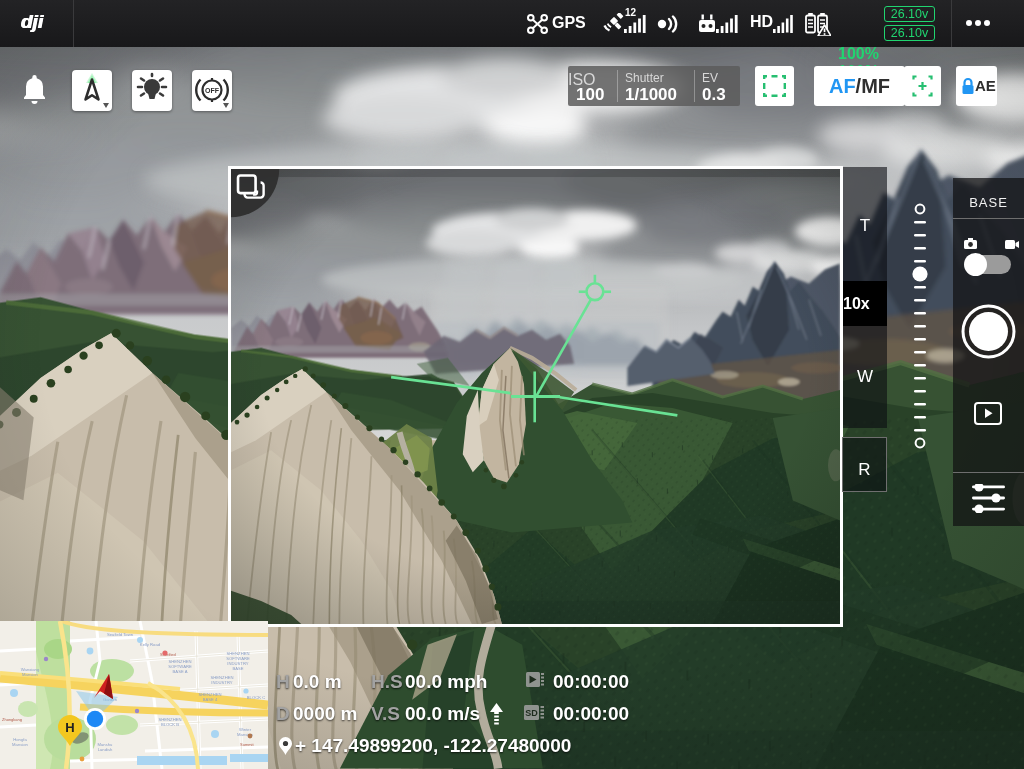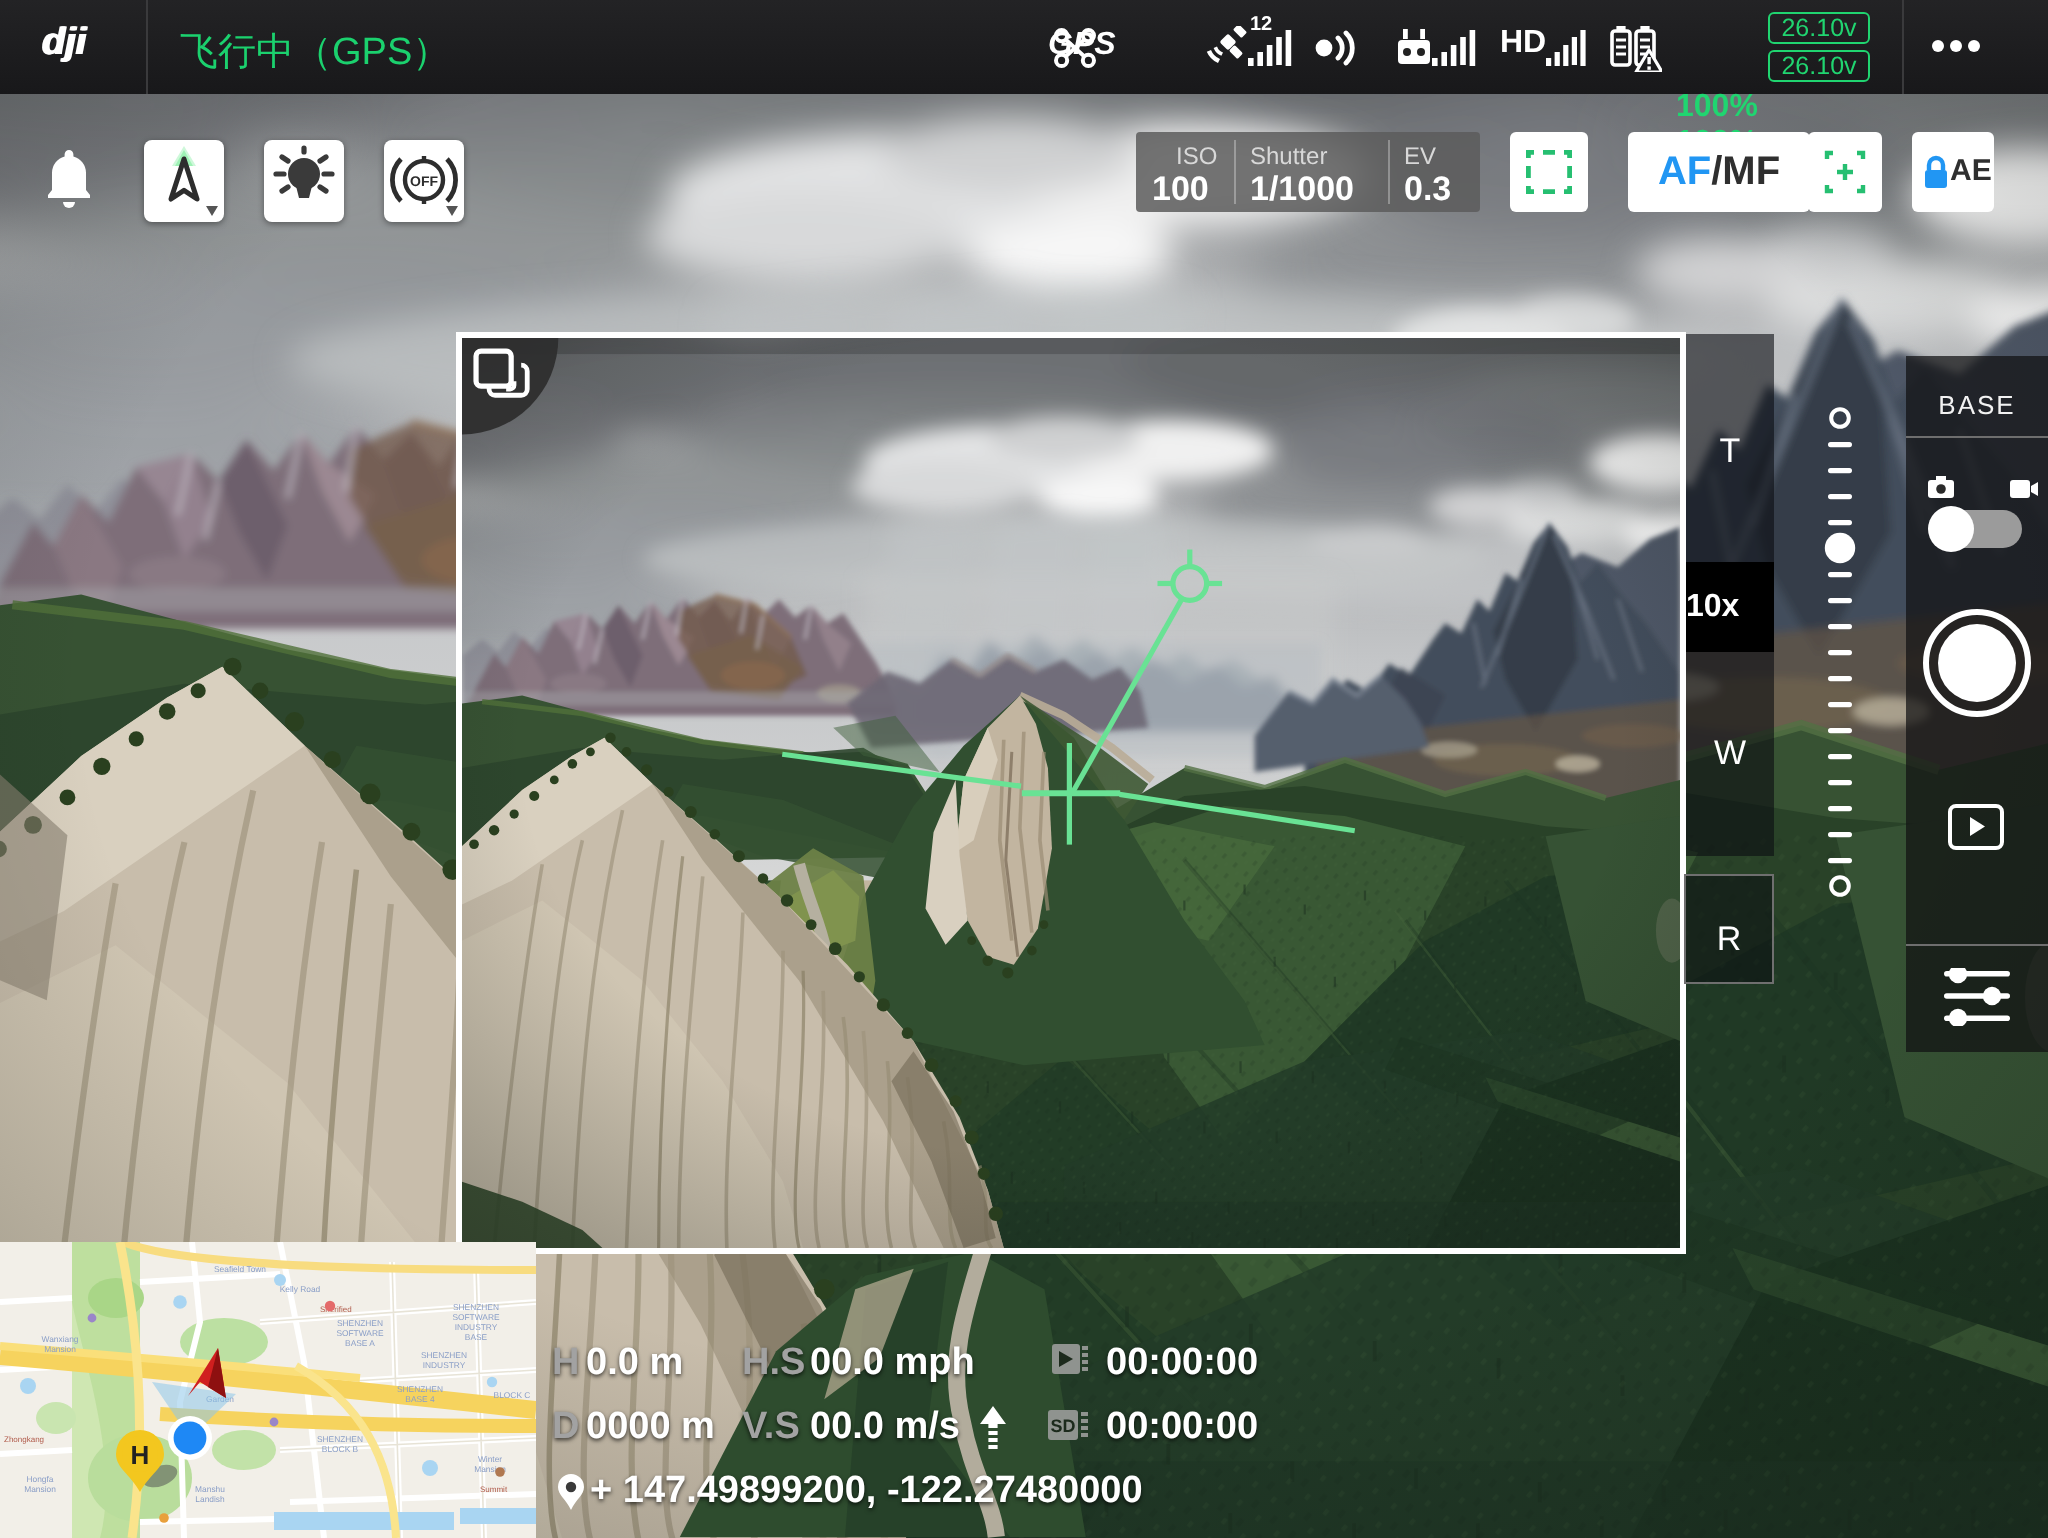--- a/index.html
+++ b/index.html
@@ -259,32 +259,31 @@
       <path d="M29.5,13.5 a3,3 0 0 1 3,3 v9 a3,3 0 0 1 -3,3 h-13 a3,3 0 0 1 -3,-3 v-1.5" stroke-width="2.4"></path>
       <path d="M26,21.5 v2 a2,2 0 0 1 -2,2 h-2" stroke-width="2.2"></path>
     </g>
   </svg>
 </div>
 
 <div class="abs" style="left:0;top:0;width:1024px;height:47px;background:linear-gradient(#232325,#18181a);">
   <div class="abs" style="left:73px;top:0;width:1px;height:47px;background:#3a3a3c"></div>
   <div class="abs" style="left:951px;top:0;width:1px;height:47px;background:#3a3a3c"></div>
   <div class="abs" style="left:21px;top:11px;color:#fff;font-size:19px;font-weight:bold;font-style:italic;text-shadow:0.5px 0 #fff,-0.5px 0 #fff;">dji</div>
-  <div class="abs" style="left:90px;top:13px;color:#1bd16e;font-size:19px;">飞行中（GPS）</div>
 
   <svg class="abs" style="left:527px;top:14px" width="21" height="20" viewBox="0 0 21 20">
     <g stroke="#fff" stroke-width="2" fill="none">
       <circle cx="3.8" cy="3.8" r="2.8"></circle>
         <circle cx="17.2" cy="3.8" r="2.8"></circle>
         <circle cx="3.8" cy="16.2" r="2.8"></circle>
         <circle cx="17.2" cy="16.2" r="2.8"></circle>
       <path d="M5.8,5.8 L15.2,14.2 M15.2,5.8 L5.8,14.2"></path>
     </g>
   </svg>
-  <div class="abs" style="left:524px;top:14px;color:#fff;font-size:16px;font-weight:bold;font-style:italic;">GPS</div>
+  <div class="abs" style="left:552px;top:14px;color:#fff;font-size:16px;font-weight:bold;">GPS</div>
 
   <svg class="abs" style="left:602px;top:13px" width="22" height="22" viewBox="0 0 22 22">
     <g fill="#fff">
       <rect x="9" y="5" width="6" height="6" rx="1" transform="rotate(45 12 8)"></rect>
       <rect x="15" y="0.5" width="6" height="4" rx="0.8" transform="rotate(45 18 2.5)"></rect>
       <rect x="13" y="11" width="6" height="4" rx="0.8" transform="rotate(45 16 13)"></rect>
       <path d="M3.5,12 a8,8 0 0 0 4.5,4.5 l-1,2 a10.5,10.5 0 0 1 -5.6,-5.6 Z"></path>
       <path d="M6.5,10.2 a5,5 0 0 0 3,3 l-0.8,1.7 a7,7 0 0 1 -3.9,-3.9 Z"></path>
     </g>
   </svg>
@@ -379,21 +378,21 @@
     <path d="M20,8 L20,11 M20,29 L20,32" stroke="#2d2d2d" stroke-width="2.2"></path>
     <path d="M8.5,9.5 a15,15 0 0 0 0,21" stroke="#2d2d2d" stroke-width="2.4" fill="none"></path>
     <path d="M31.5,9.5 a15,15 0 0 1 0,21" stroke="#2d2d2d" stroke-width="2.4" fill="none"></path>
     <path d="M31,33 L37,33 L34,38 Z" fill="#555"></path>
   </svg>
 </div>
 
 <div class="abs" style="left:568px;top:66px;width:172px;height:40px;background:rgba(92,92,92,0.85);border-radius:2px;color:#fff;">
   <div class="abs" style="left:49px;top:4px;width:1px;height:32px;background:rgba(255,255,255,0.3)"></div>
   <div class="abs" style="left:126px;top:4px;width:1px;height:32px;background:rgba(255,255,255,0.3)"></div>
-  <div class="abs" style="left:20px;top:5px;font-size:12px;color:#d8d8d8">ISO</div>
+  <div class="abs" style="left:0;top:5px;font-size:16px;color:#d8d8d8">ISO</div>
   <div class="abs" style="left:8px;top:19px;font-size:17px;font-weight:bold;">100</div>
   <div class="abs" style="left:57px;top:5px;font-size:12px;color:#d8d8d8">Shutter</div>
   <div class="abs" style="left:57px;top:19px;font-size:17px;font-weight:bold;">1/1000</div>
   <div class="abs" style="left:134px;top:5px;font-size:12px;color:#d8d8d8">EV</div>
   <div class="abs" style="left:134px;top:19px;font-size:17px;font-weight:bold;">0.3</div>
 </div>
 <div class="abs" style="left:755px;top:66px;width:39px;height:40px;background:#fff;border-radius:3px;">
   <svg width="39" height="40" viewBox="0 0 39 40">
     <g stroke="#26bf71" stroke-width="2.4" fill="none">
       <path d="M12,10.2 L9.2,10.2 L9.2,13 M27,10.2 L29.8,10.2 L29.8,13 M12,29.8 L9.2,29.8 L9.2,27 M27,29.8 L29.8,29.8 L29.8,27"></path>

